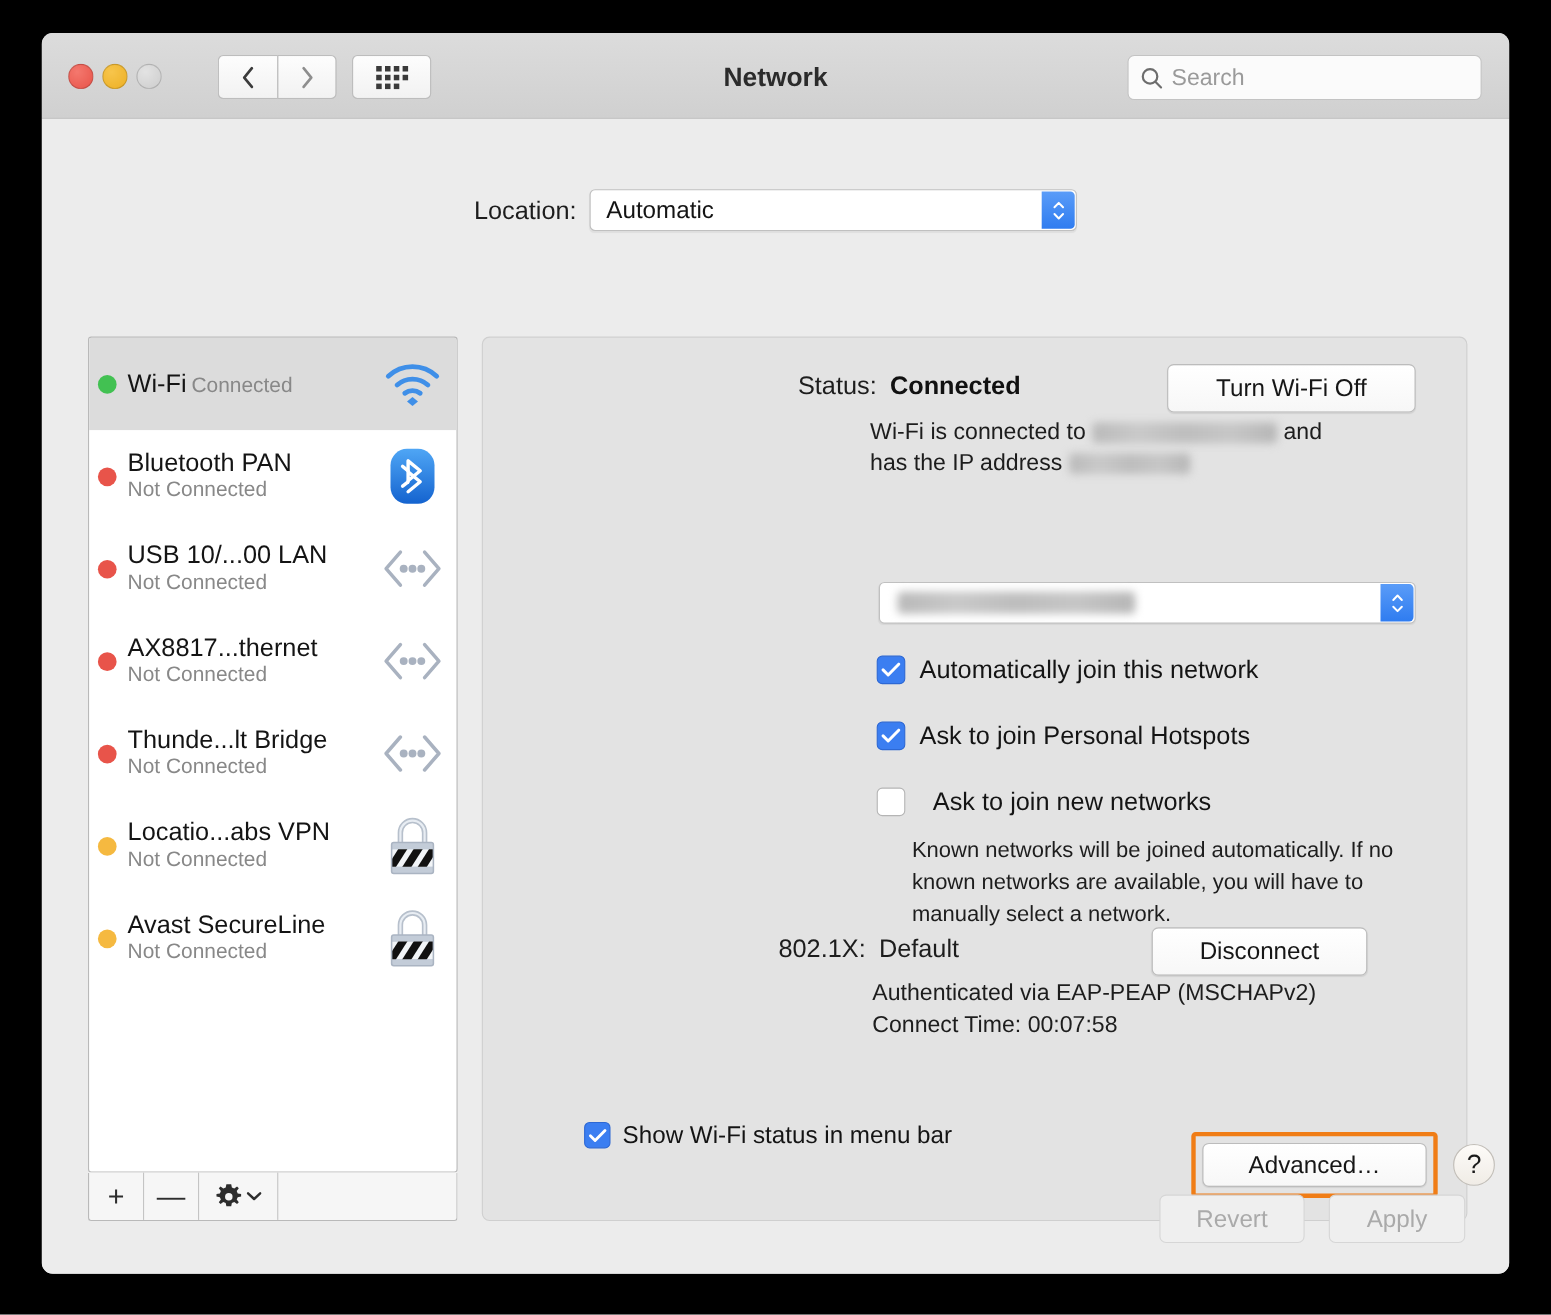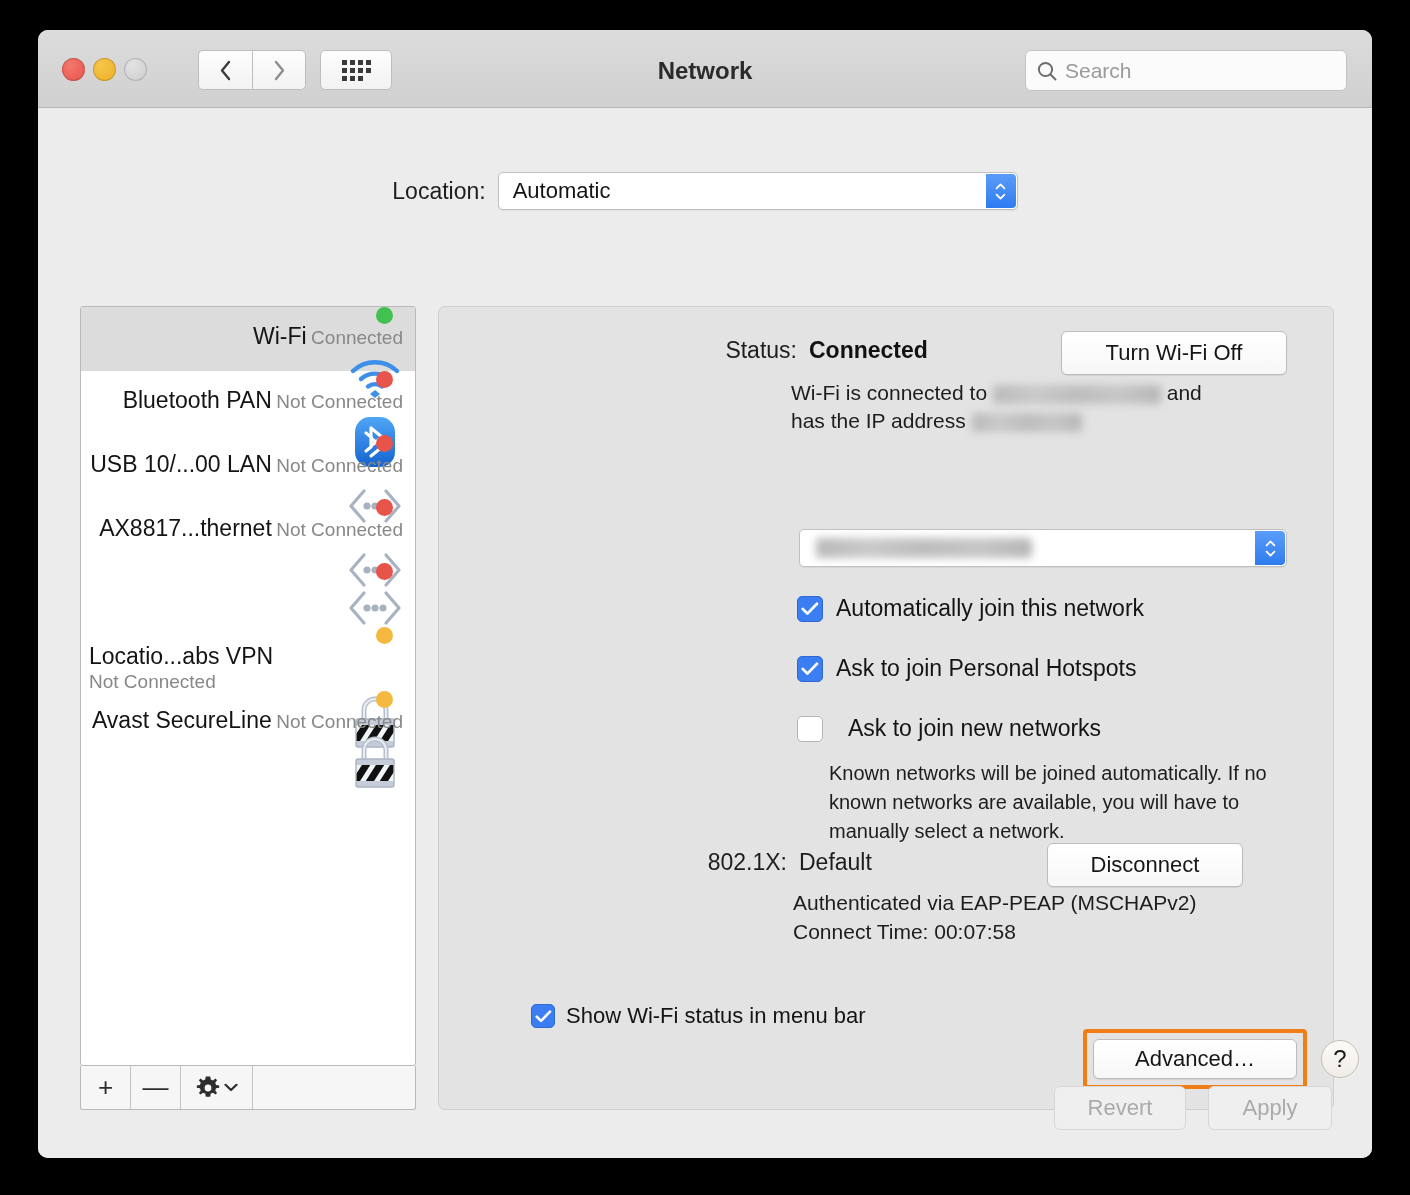--- a/index.html
+++ b/index.html
@@ -143,26 +143,25 @@
   .sidebar {
     position: absolute;
     left: 42px; top: 198px;
     width: 336px; height: 760px;
     background: #ffffff;
     border: 1px solid #b9b9b9;
     border-radius: 3px;
     overflow: hidden;
   }
   .srow {
-    height: 64px;
+    height: 84px;
     display: flex;
-    align-items: flex-end;
+    align-items: center;
     padding: 0 12px 0 8px;
     position: relative;
-    flex-direction: column;
   }
   .srow.selected { background: #dcdcdc; }
   .dot {
     width: 17px; height: 17px;
     border-radius: 50%;
     flex: 0 0 auto;
     margin-right: 10px;
   }
   .dot.green  { background: #42c152; }
   .dot.red    { background: #e8544a; }
@@ -326,21 +325,21 @@
         <line x1="14.3" y1="14.3" x2="19.5" y2="19.5" stroke="#6d6d6d" stroke-width="2" stroke-linecap="round"></line>
       </svg>
       <span class="ph">Search</span>
     </div>
   </div>
 
   <div class="content">
 
     <div class="locrow">
       <span class="loclabel">Location:</span>
-      <div class="popup" style="width:520px;">
+      <div class="popup" style="width:443px;">
         <span class="val">Automatic</span>
         <span class="stepper">
           <svg class="ar" viewBox="0 0 11 7">
               <polyline points="1.6,5.4 5.5,1.4 9.4,5.4" fill="none" stroke="#ffffff" stroke-width="1.8" stroke-linecap="round" stroke-linejoin="round"></polyline>
             </svg>
           <svg class="ar" viewBox="0 0 11 7">
               <polyline points="1.6,1.6 5.5,5.6 9.4,1.6" fill="none" stroke="#ffffff" stroke-width="1.8" stroke-linecap="round" stroke-linejoin="round"></polyline>
             </svg>
         </span>
       </div>
@@ -415,20 +414,24 @@
             <polyline points="38,3 51,18 38,33" fill="none" stroke="#a9b2c0" stroke-width="3.2" stroke-linecap="round" stroke-linejoin="round"></polyline>
             <circle cx="19" cy="18" r="3.6" fill="#a9b2c0"></circle>
             <circle cx="27" cy="18" r="3.6" fill="#a9b2c0"></circle>
             <circle cx="35" cy="18" r="3.6" fill="#a9b2c0"></circle>
           </svg>
         </span>
       </div>
 
       <div class="srow">
         <span class="dot red"></span>
+        <span class="stext">
+          <span class="sname">Thunde...lt Bridge</span>
+          <span class="sstat">Not Connected</span>
+        </span>
         <span class="sicon">
           <svg width="54" height="36" viewBox="0 0 54 36">
             <polyline points="16,3 3,18 16,33" fill="none" stroke="#a9b2c0" stroke-width="3.2" stroke-linecap="round" stroke-linejoin="round"></polyline>
             <polyline points="38,3 51,18 38,33" fill="none" stroke="#a9b2c0" stroke-width="3.2" stroke-linecap="round" stroke-linejoin="round"></polyline>
             <circle cx="19" cy="18" r="3.6" fill="#a9b2c0"></circle>
             <circle cx="27" cy="18" r="3.6" fill="#a9b2c0"></circle>
             <circle cx="35" cy="18" r="3.6" fill="#a9b2c0"></circle>
           </svg>
         </span>
       </div>
@@ -559,21 +562,21 @@
 
       <div class="frow" style="left:0; top:542px; width:348px; justify-content:flex-end;">
         <span class="flabel">802.1X:</span>
       </div>
       <div style="position:absolute; left:360px; top:542px; font-size:23px; color:#1d1d1d;">Default</div>
       <div class="pushbtn" style="position:absolute; left:608px; top:536px; width:196px; height:44px;">Disconnect</div>
 
       <div style="position:absolute; left:354px; top:582px; font-size:21px; color:#1d1d1d; line-height:1.35;">Authenticated via EAP-PEAP (MSCHAPv2)</div>
       <div style="position:absolute; left:354px; top:611px; font-size:21px; color:#1d1d1d; line-height:1.35;">Connect Time: 00:07:58</div>
 
-      <div class="frow" style="left:92px; top:696px; align-items:center;">
+      <div class="frow" style="left:92px; top:712px; align-items:center;">
         <span class="chk on" style="width:24px;height:24px;margin-right:11px;">
           <svg width="17" height="13" viewBox="0 0 17 13">
               <polyline points="1.7,6.6 6,10.9 15,1.7" fill="none" stroke="#ffffff" stroke-width="2.6" stroke-linecap="round" stroke-linejoin="round"></polyline>
             </svg>
         </span>
         <span class="cklabel" style="font-size:22px;">Show Wi-Fi status in menu bar</span>
       </div>
 
       <div class="hlbox" style="left:644px; top:722px; width:224px; height:60px;"></div>
       <div class="pushbtn" style="position:absolute; left:654px; top:732px; width:204px; height:40px;">Advanced…</div>

